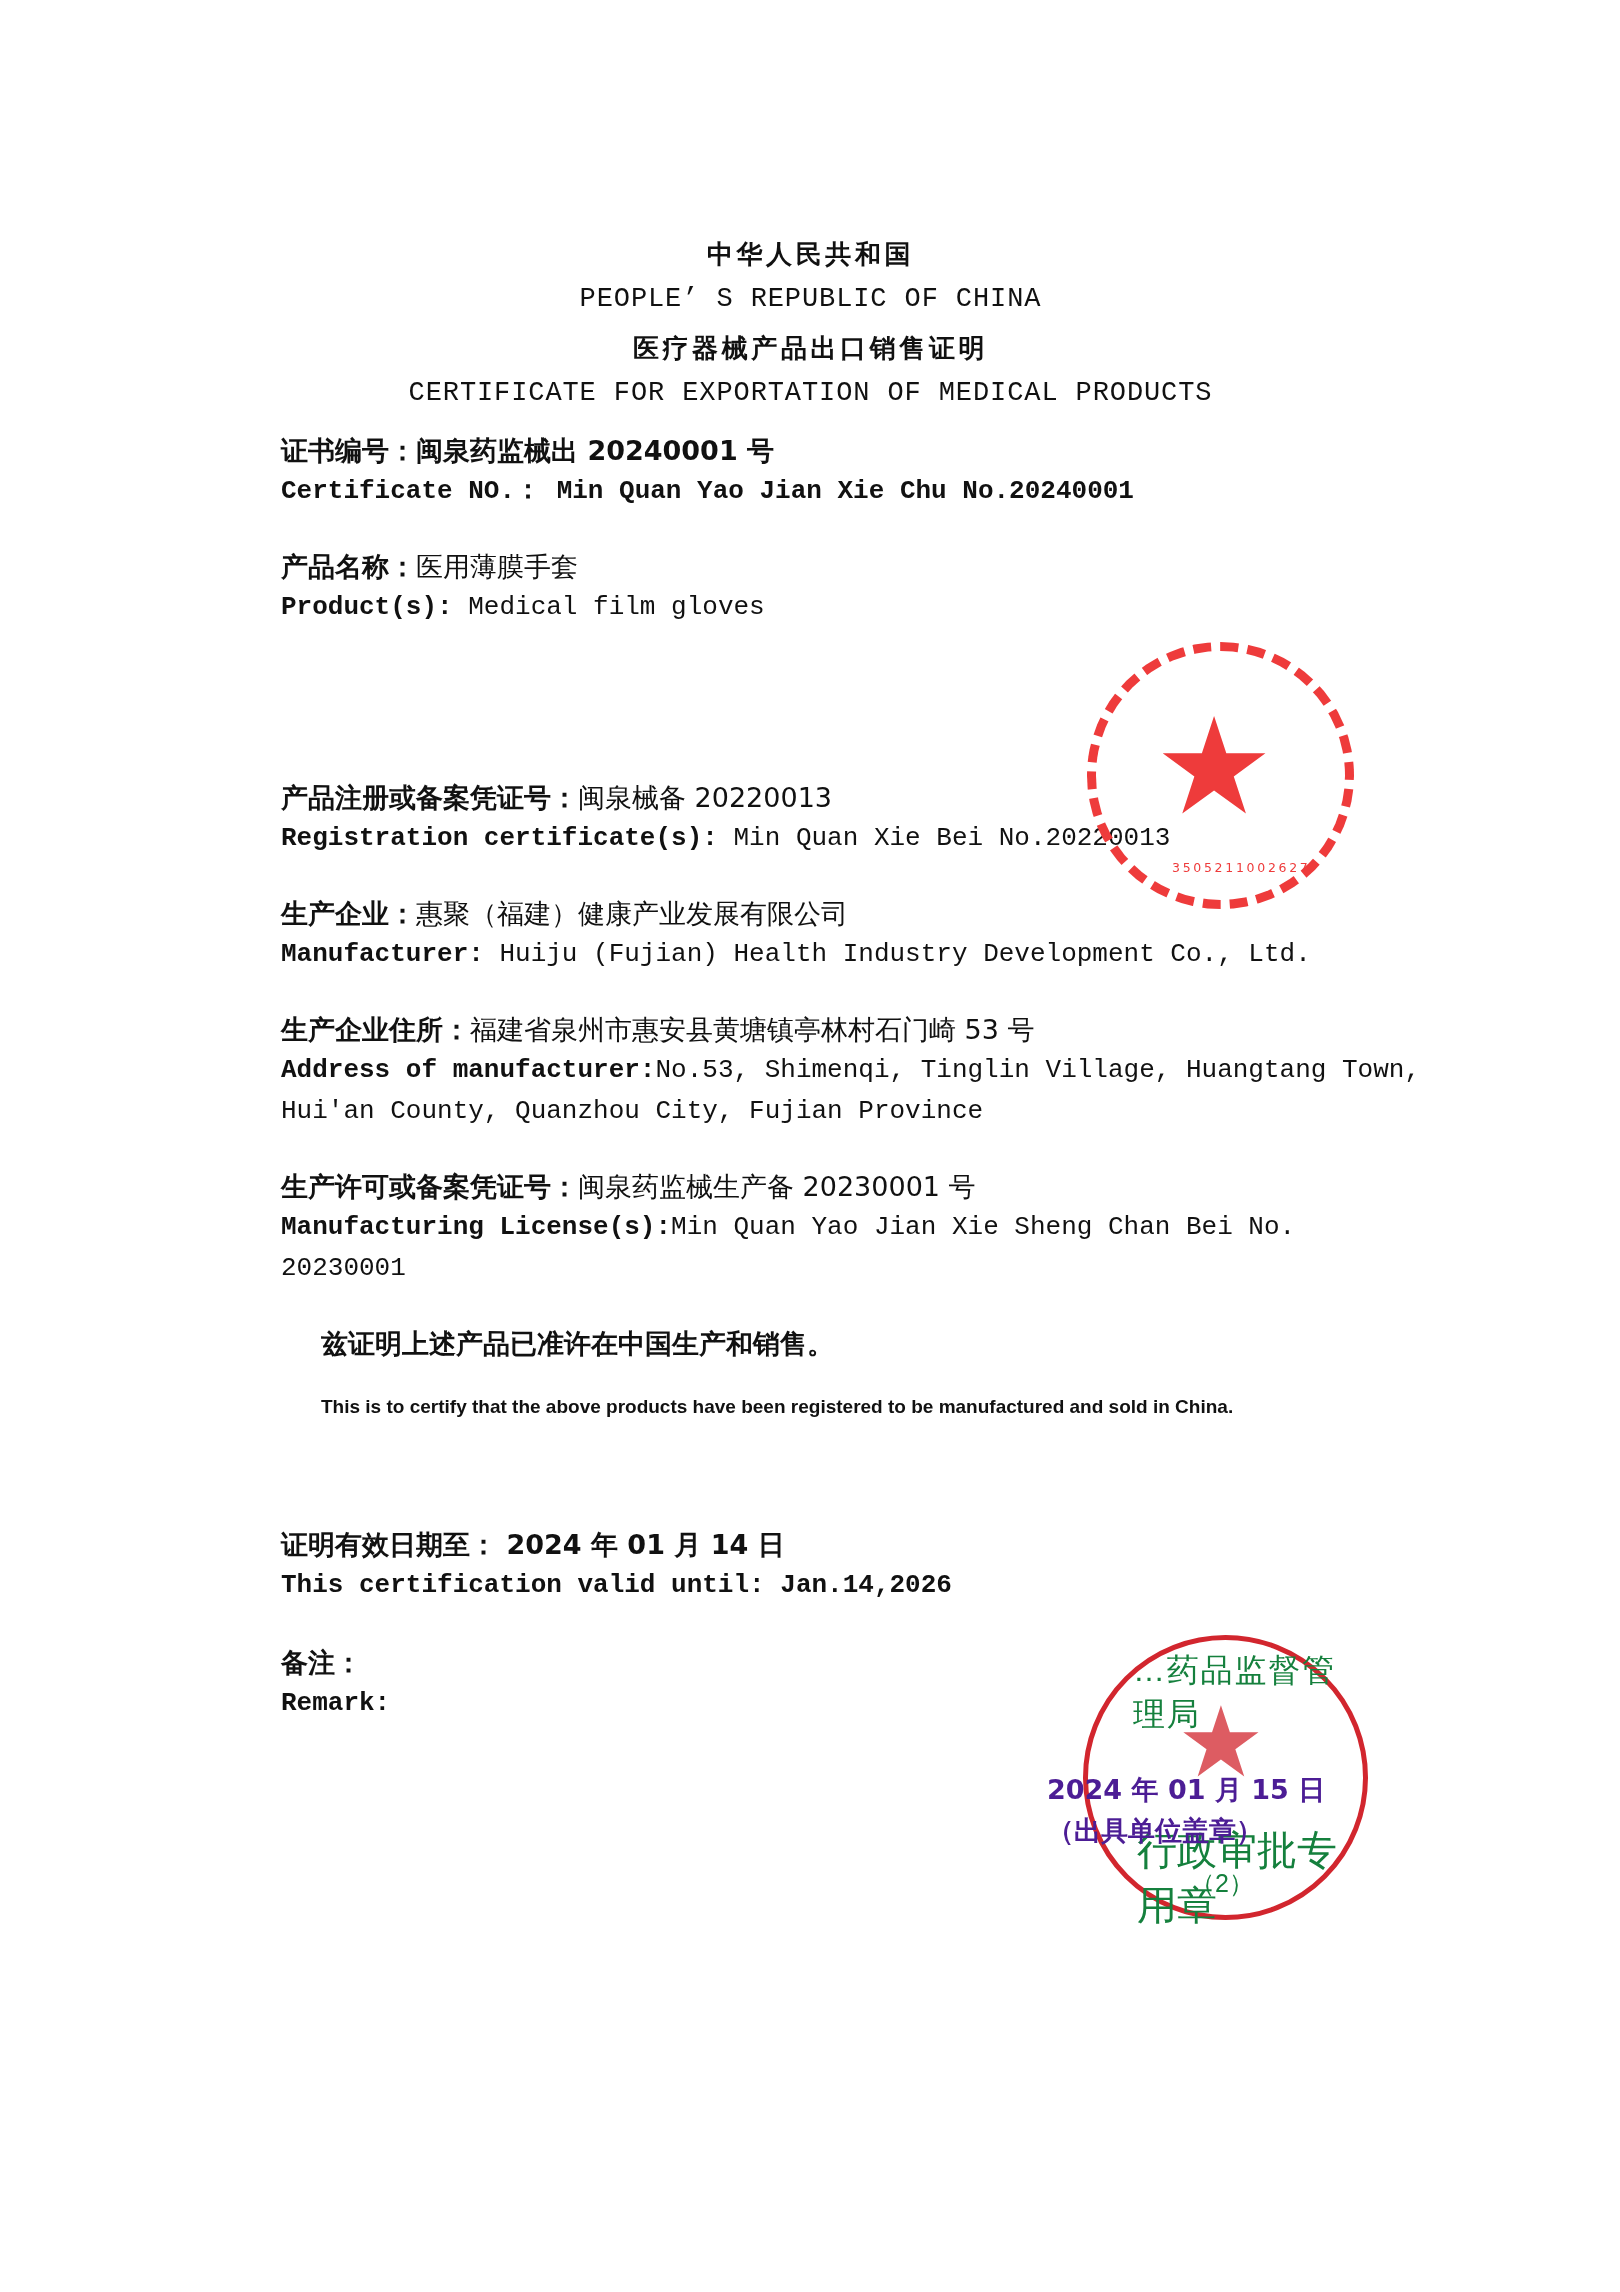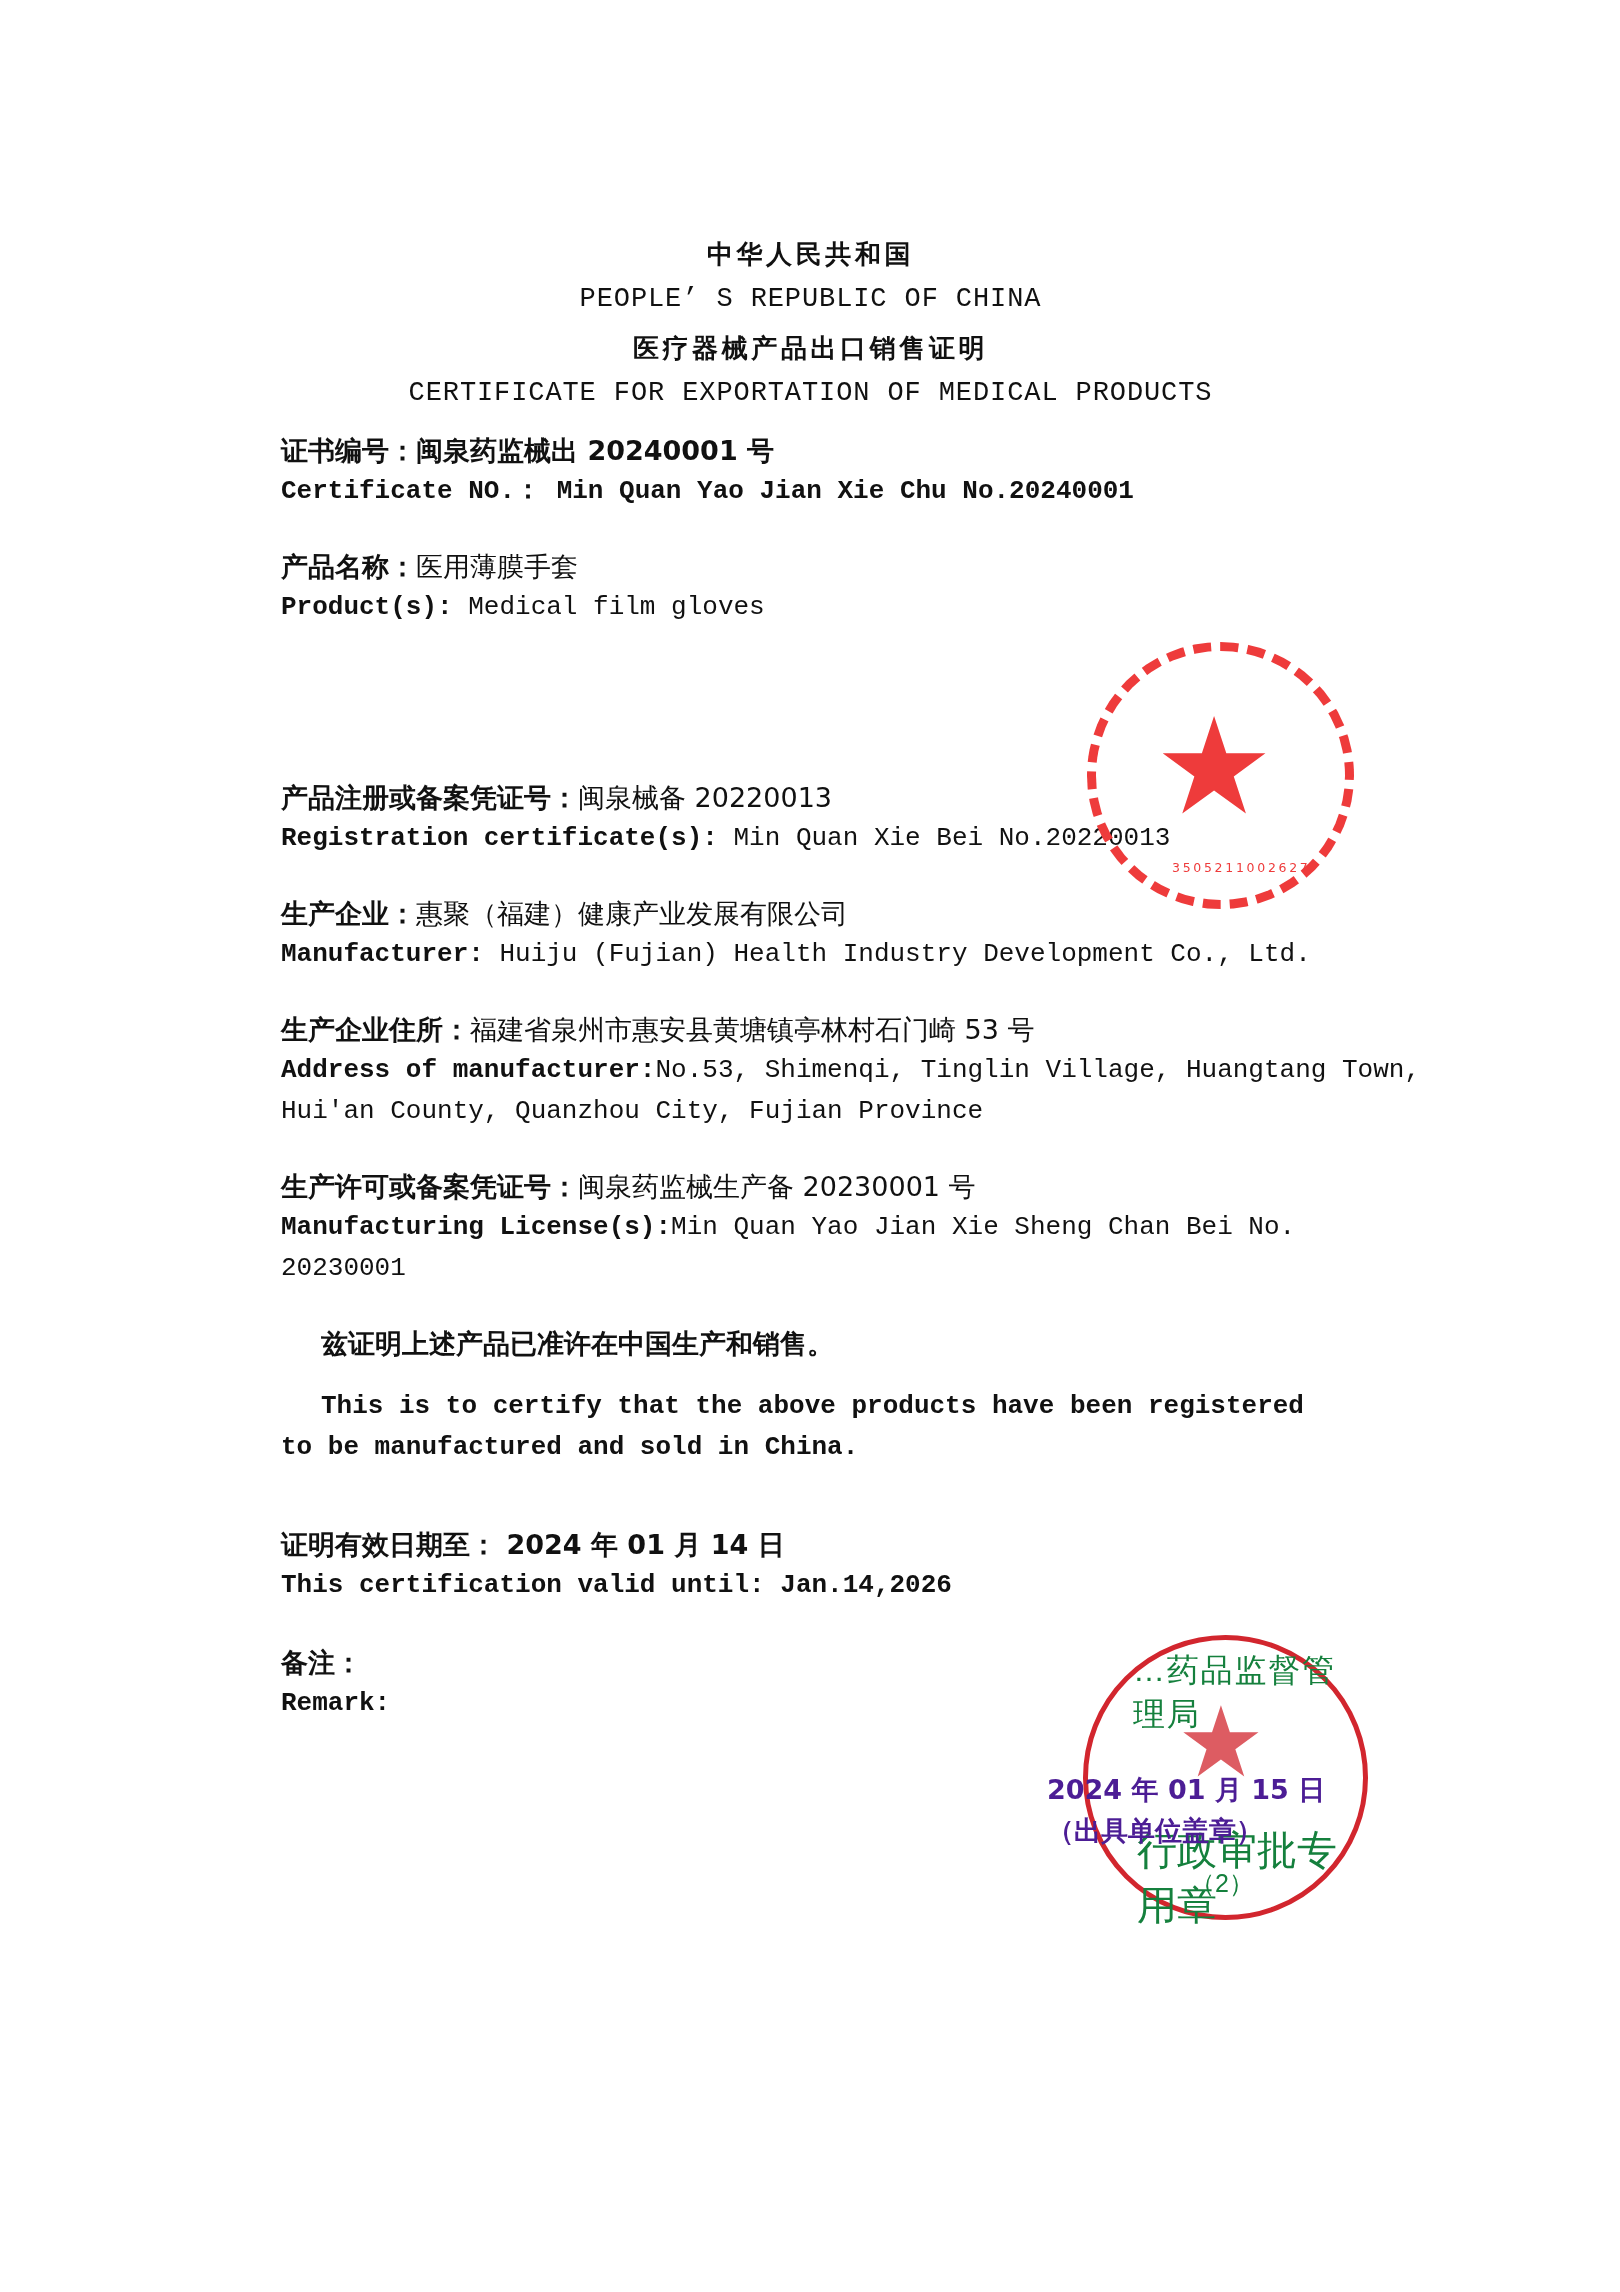--- a/index.html
+++ b/index.html
@@ -10,21 +10,21 @@
   }
   .page { position: absolute; left: 0; top: 18px; width: 1621px; height: 2293px; }
   .header { position: absolute; left: 0; top: 214px; width: 1621px; text-align: center; }
   .header .line { font-size: 27px; line-height: 45px; letter-spacing: 0.9px; font-family: "Liberation Mono", "DejaVu Sans Mono", monospace; }
   .header .cn { font-family: "DejaVu Sans", sans-serif; font-weight: bold; font-size: 26px; letter-spacing: 3.6px; }
   .field { position: absolute; left: 281px; width: 1158px; }
   .cn-line { font-family: "DejaVu Sans", sans-serif; font-size: 27px; line-height: 41px; }
   .cn-line .lbl { font-weight: bold; }
   .en-line { font-family: "Liberation Mono", "DejaVu Sans Mono", monospace; font-size: 26px; line-height: 41px; white-space: pre; }
   .statement-cn { position: absolute; left: 321px; top: 1308px; font-family: "DejaVu Sans", sans-serif; font-weight: bold; font-size: 27px; }
-  .statement-en { position: absolute; left: 281px; top: 1368px; width: 1069px; font-family: Liberation Mono, monospace; font-size: 26px; line-height: 41px; font-weight: bold; text-indent: 40px; }
+  .statement-en { position: absolute; left: 281px; top: 1368px; width: 1069px; font-family: Liberation Sans, sans-serif; font-size: 19px; line-height: 41px; font-weight: bold; text-indent: 40px; }
   .seal { position: absolute; border-radius: 50%; }
   .seal-company { left: 1087px; top: 624px; width: 267px; height: 267px; border: 9px dashed #ee3b3b; box-sizing: border-box; }
   .seal-gov { left: 1083px; top: 1617px; width: 285px; height: 285px; border: 5.3px solid #d2262e; box-sizing: border-box; }
   .star { position: absolute; color: #ee3b3b; font-size: 134px; line-height: 1; }
   .seal-text { position: absolute; color: #ee3b3b; font-family: "DejaVu Sans", sans-serif; font-size: 36px; }
   .gov-text { position: absolute; color: #15803d; font-family: Liberation Sans, sans-serif; }
   .issue-date { position: absolute; left: 1047px; top: 1751px; font-family: "DejaVu Sans", sans-serif; font-weight: bold; font-size: 27px; line-height: 41px; color: #4c1d95; }
 </style>
 </head>
 <body>

